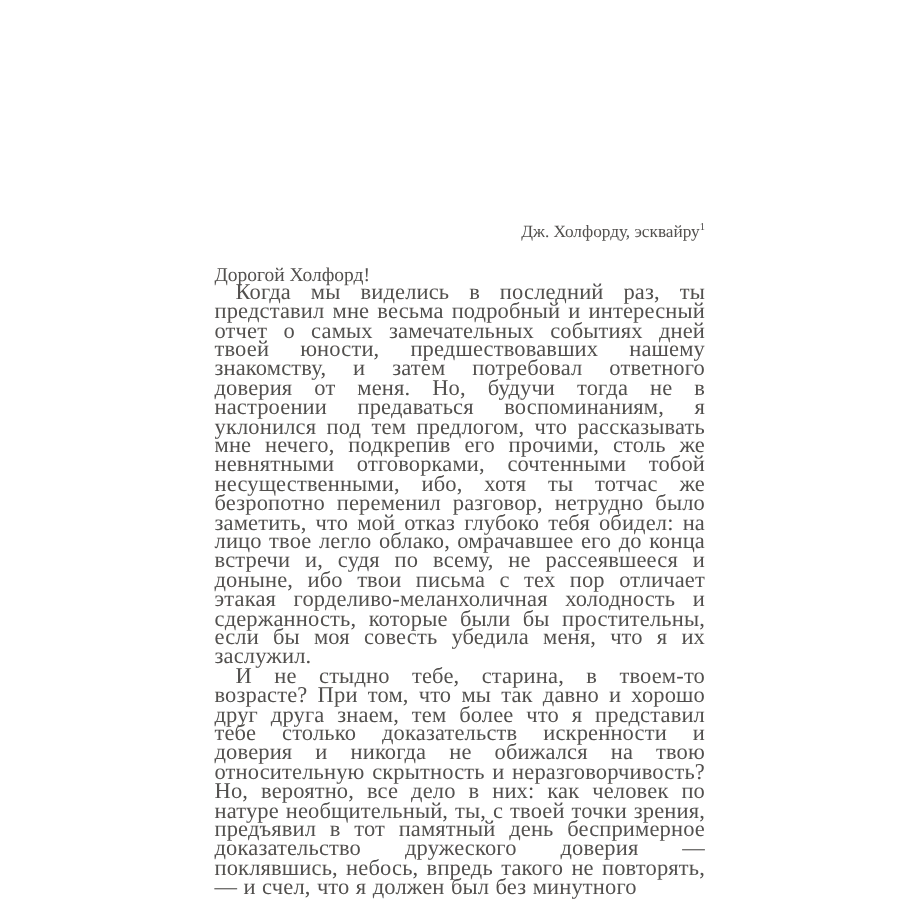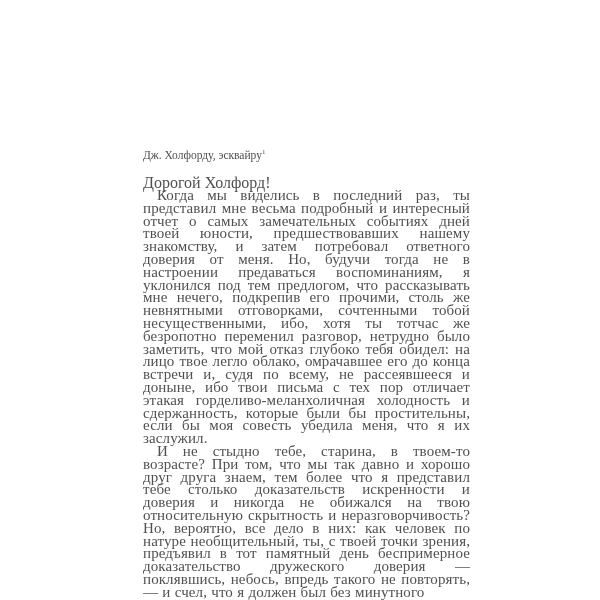--- a/index.html
+++ b/index.html
@@ -20,31 +20,32 @@
     background: #ffffff;
   }
   .text-column {
     position: absolute;
     left: 143px;
     top: 149px;
     width: 327px;
     color: #52504e;
   }
   .salutation {
+    text-align: right;
     font-size: 11.5px;
     line-height: 13px;
     margin-bottom: 14px;
   }
   .salutation sup {
     font-size: 7px;
     vertical-align: super;
     line-height: 0;
   }
   .greeting {
-    font-size: 16px;
+    font-size: 13px;
     line-height: 13px;
   }
   .body-paragraph {
     font-size: 15px;
     line-height: 12.8px;
     text-align: justify;
     text-indent: 14px;
     margin: 0;
     letter-spacing: 0.1px;
     word-spacing: 0.4px;

